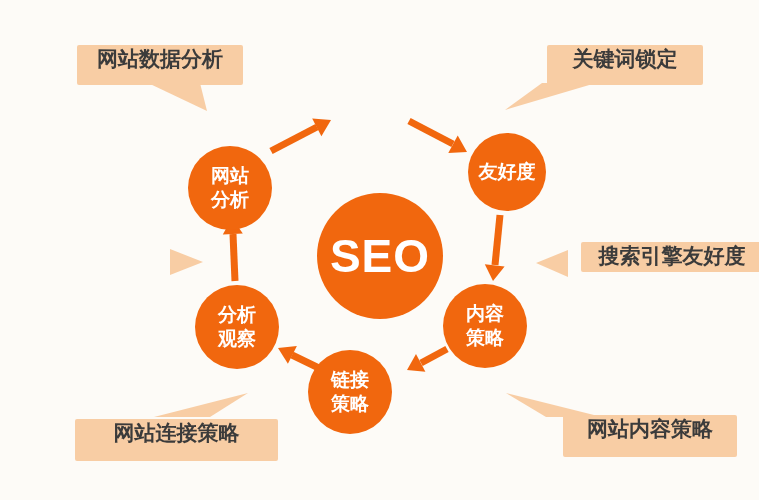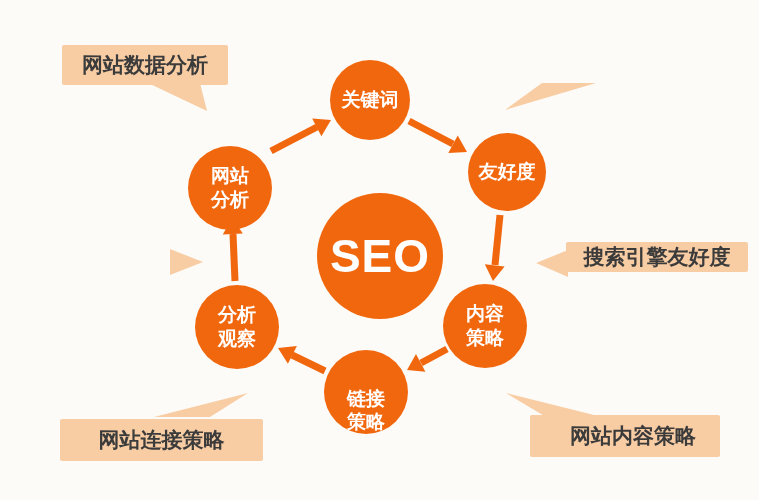--- a/index.html
+++ b/index.html
@@ -48,25 +48,26 @@
   }
   .node { font-size: 19px; line-height: 1.25; }
   .center-node { font-size: 46px; letter-spacing: 1px; }
   .callout {
     position: absolute;
     background: var(--callout-bg, #f8cda4);
     color: var(--callout-text, #3b3b3b);
     font-size: 21px;
     font-weight: bold;
     display: flex;
-    align-items: center;
+    align-items: flex-start;
     justify-content: center;
     text-align: center;
     z-index: 1;
     border-radius: 2px;
+    margin-left: 15px;
   }
 </style>
 </head>
 <body>
 
 <div class="stage">
 
   <svg class="overlay" viewBox="0 0 759 500" aria-hidden="true">
 
     <polygon class="tail" points="148,83 200,83 207,111"></polygon>
@@ -99,59 +100,59 @@
     <g>
       <line class="shaft" x1="235" y1="281" x2="233" y2="234"></line>
       <polygon class="head" points="232,218 242.8,233.5 222.8,234.5"></polygon>
     </g>
   </svg>
 
   <div class="circle center-node" style="left:317px; top:193px; width:126px; height:126px;">
     <span>SEO</span>
   </div>
 
-  <div class="circle node" style="left:330px; top:60px; width:80px; height:80px;">
-    <div>关键词</div>
-  </div>
 
   <div class="circle node" style="left:468px; top:133px; width:78px; height:78px;">
     <div>友好度</div>
   </div>
 
   <div class="circle node" style="left:443px; top:284px; width:84px; height:84px;">
     <div>内容</div>
     <div>策略</div>
   </div>
 
-  <div class="circle node" style="left:324px; top:350px; width:84px; height:84px;justify-content:flex-end;">
+  <div class="circle node" style="left:308px; top:350px; width:84px; height:84px;">
     <div>链接</div>
     <div>策略</div>
   </div>
 
   <div class="circle node" style="left:195px; top:285px; width:84px; height:84px;">
     <div>分析</div>
     <div>观察</div>
   </div>
 
   <div class="circle node" style="left:188px; top:146px; width:84px; height:84px;">
     <div>网站</div>
     <div>分析</div>
   </div>
 
   <div class="callout" style="left:62px; top:45px; width:166px; height:40px;">
     <span>网站数据分析</span>
   </div>
 
+  <div class="callout" style="left:532px; top:45px; width:156px; height:40px;">
+    <span>关键词锁定</span>
+  </div>
 
 
   <div class="callout" style="left:566px; top:242px; width:182px; height:30px;">
     <span>搜索引擎友好度</span>
   </div>
 
   <div class="callout" style="left:60px; top:419px; width:203px; height:42px;">
     <span>网站连接策略</span>
   </div>
 
-  <div class="callout" style="left:530px; top:415px; width:174px; height:42px;padding-left:16px;">
+  <div class="callout" style="left:548px; top:415px; width:174px; height:42px;">
     <span>网站内容策略</span>
   </div>
 
 </div>
 
 </body></html>

